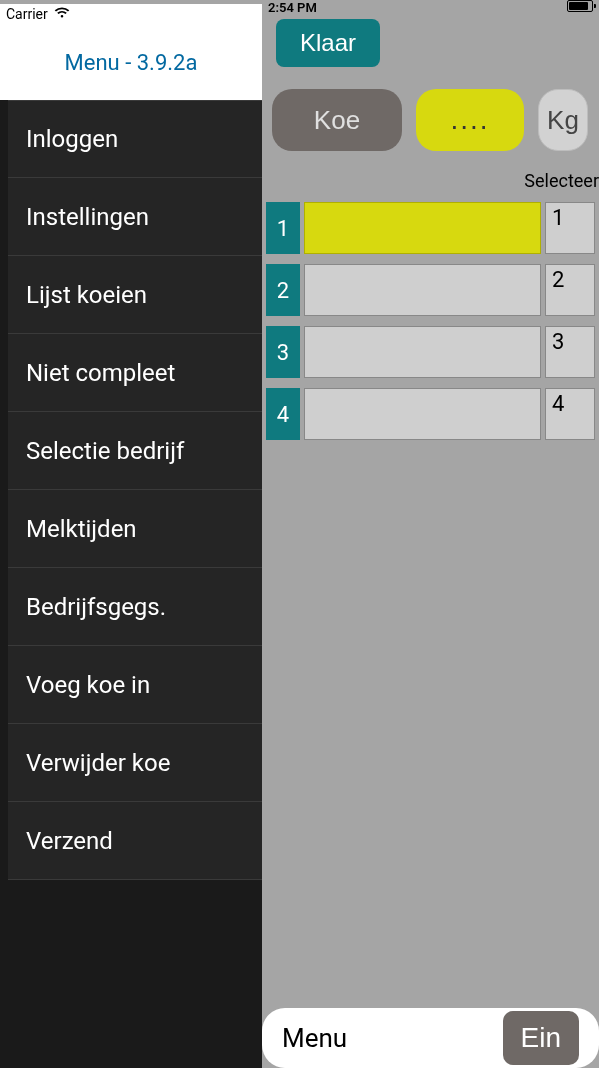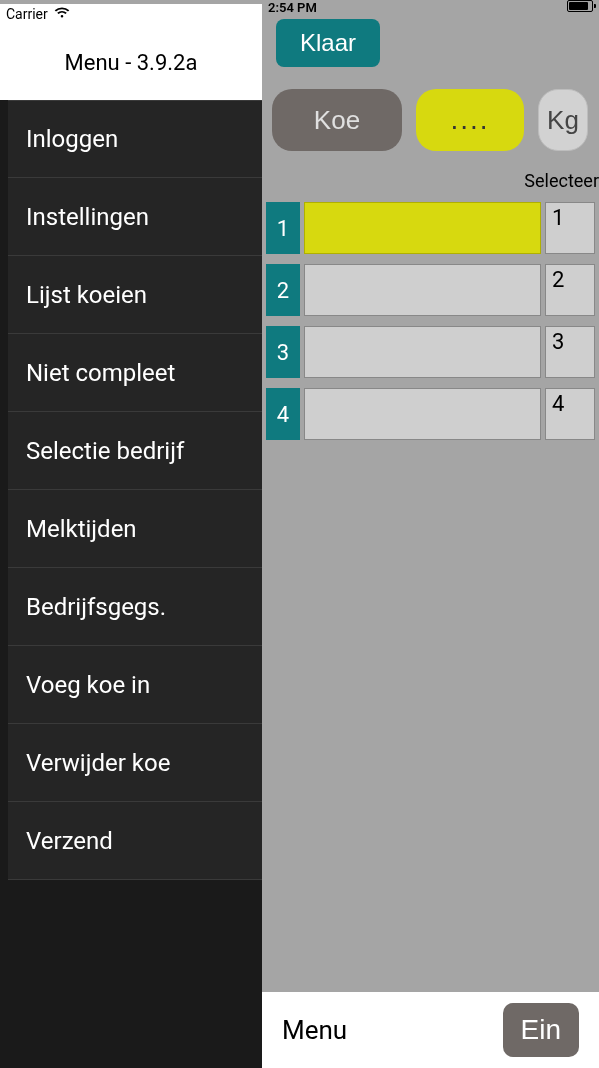--- a/index.html
+++ b/index.html
@@ -26,30 +26,30 @@
 
   .selecteer { position: absolute; top: 170px; right: 0; font-size: 18px; color: #000; }
 
   .rows { position: absolute; top: 202px; left: 262px; right: 0; }
   .datarow { display: flex; height: 52px; margin-bottom: 10px; gap: 4px; padding: 0 4px; }
   .row-num { width: 34px; background: #0f7a7f; color: #fff; display: flex; align-items: center; justify-content: center; font-size: 22px; }
   .row-mid { flex: 1; border: 1px solid #888; background: #cfcfcf; }
   .row-mid.yellow { background: #d7d90f; border-color: #b0b000; }
   .row-right { width: 50px; border: 1px solid #888; background: #cfcfcf; display: flex; align-items: flex-start; padding: 2px 6px; font-size: 22px; color: #000; }
 
-  .bottom-bar { position: absolute; bottom: 0; left: 262px; right: 0; height: 76px; background: #fff; display: flex; align-items: center; justify-content: space-between; padding: 0 20px; }
+  .bottom-bar { position: absolute; bottom: 0; left: 262px; right: 0; height: 60px; background: #fff; display: flex; align-items: center; justify-content: space-between; padding: 0 20px; border-radius: 23px; }
   .menu-label { font-size: 26px; color: #000; }
   .btn-ein { background: #6f6966; color: #fff; border: none; border-radius: 10px; height: 54px; padding: 0 18px; font-size: 28px; }
 
   
   .sidebar { position: absolute; left: 0; top: 4px; width: 262px; height: 1068px; background: #1a1a1a; display: flex; flex-direction: column; }
   .sidebar-header { background: #fff; height: 96px; display: flex; flex-direction: column; }
   .carrier-row { height: 20px; display: flex; align-items: center; gap: 6px; padding: 2px 6px; font-size: 14px; color: #000; }
   .wifi { width: 16px; height: 12px; }
-  .menu-title { flex: 1; display: flex; align-items: center; justify-content: center; font-size: 22px; color: #000000; }
+  .menu-title { flex: 1; display: flex; align-items: center; justify-content: center; font-size: 22px; color: #0369a1; }
 
   .menu-list { flex: 1; overflow: hidden; margin-left: 8px; }
   .menu-item { height: 78px; border-bottom: 1px solid #3a3a3a; display: flex; align-items: center; padding: 0 18px; color: #fff; font-size: 24px; background: #252525; }
   .menu-item:first-child { border-top: 1px solid #3a3a3a; }
 </style>
 </head>
 <body>
 
 <div class="stage">
 

